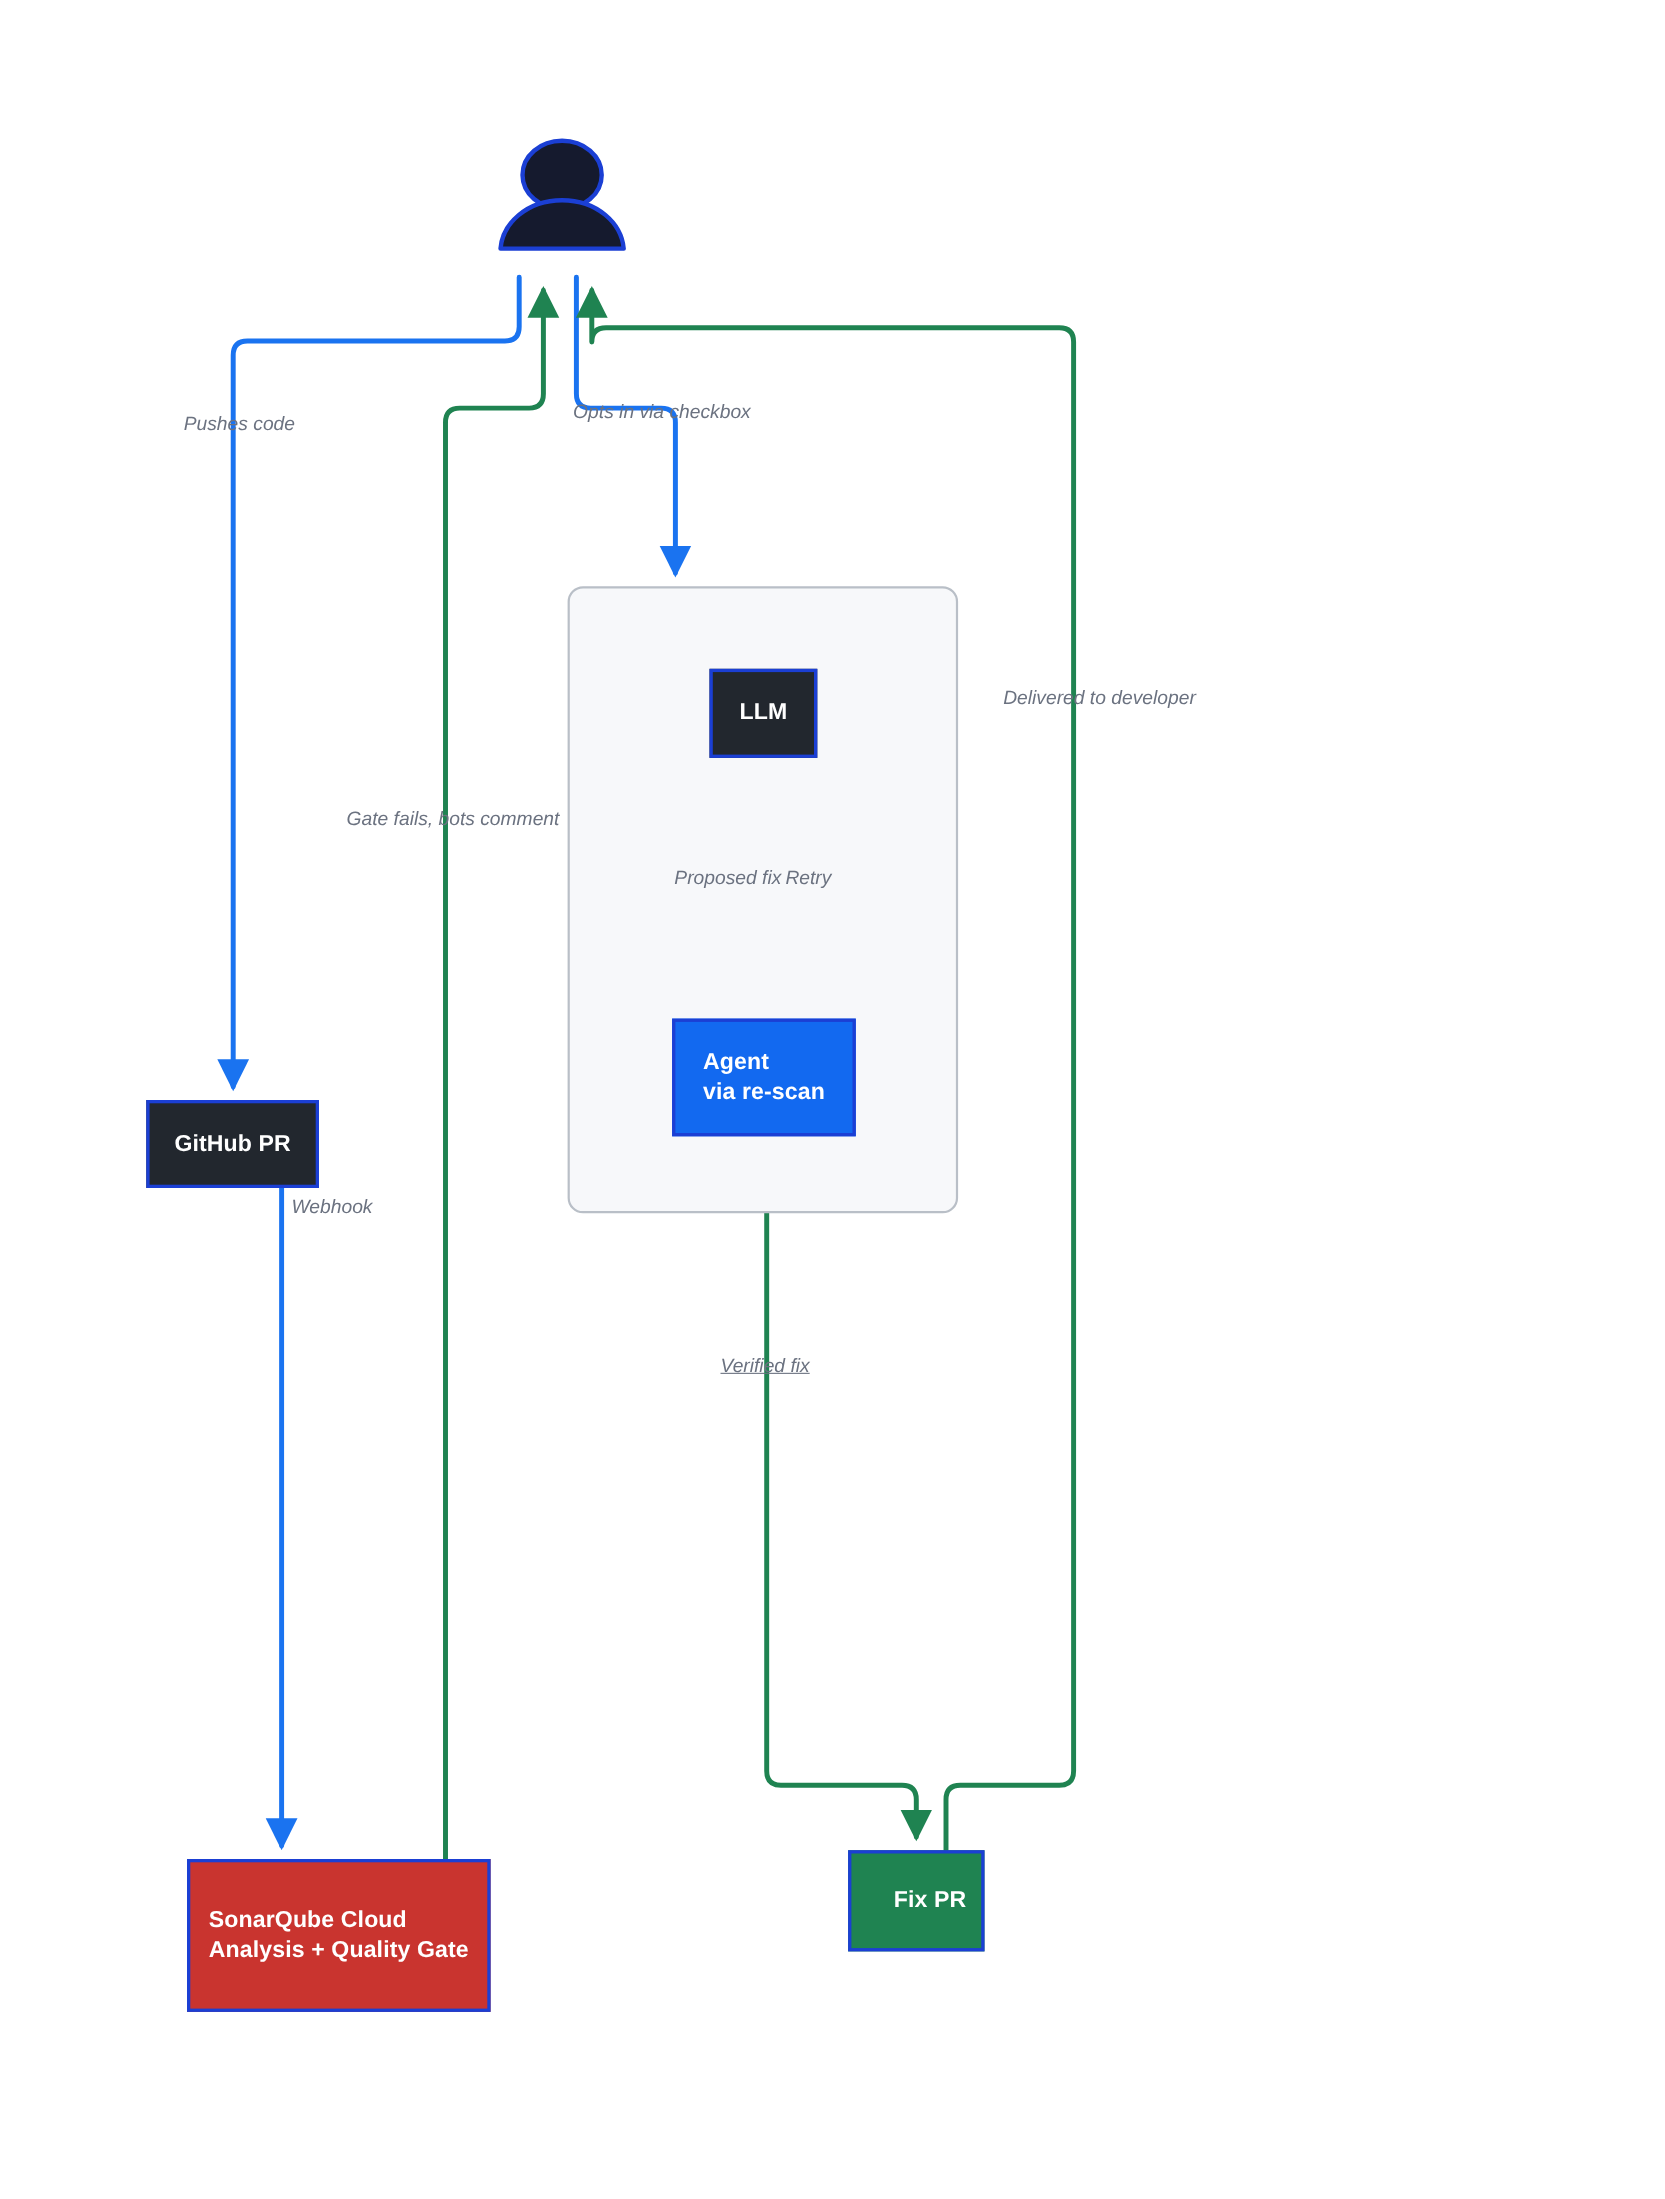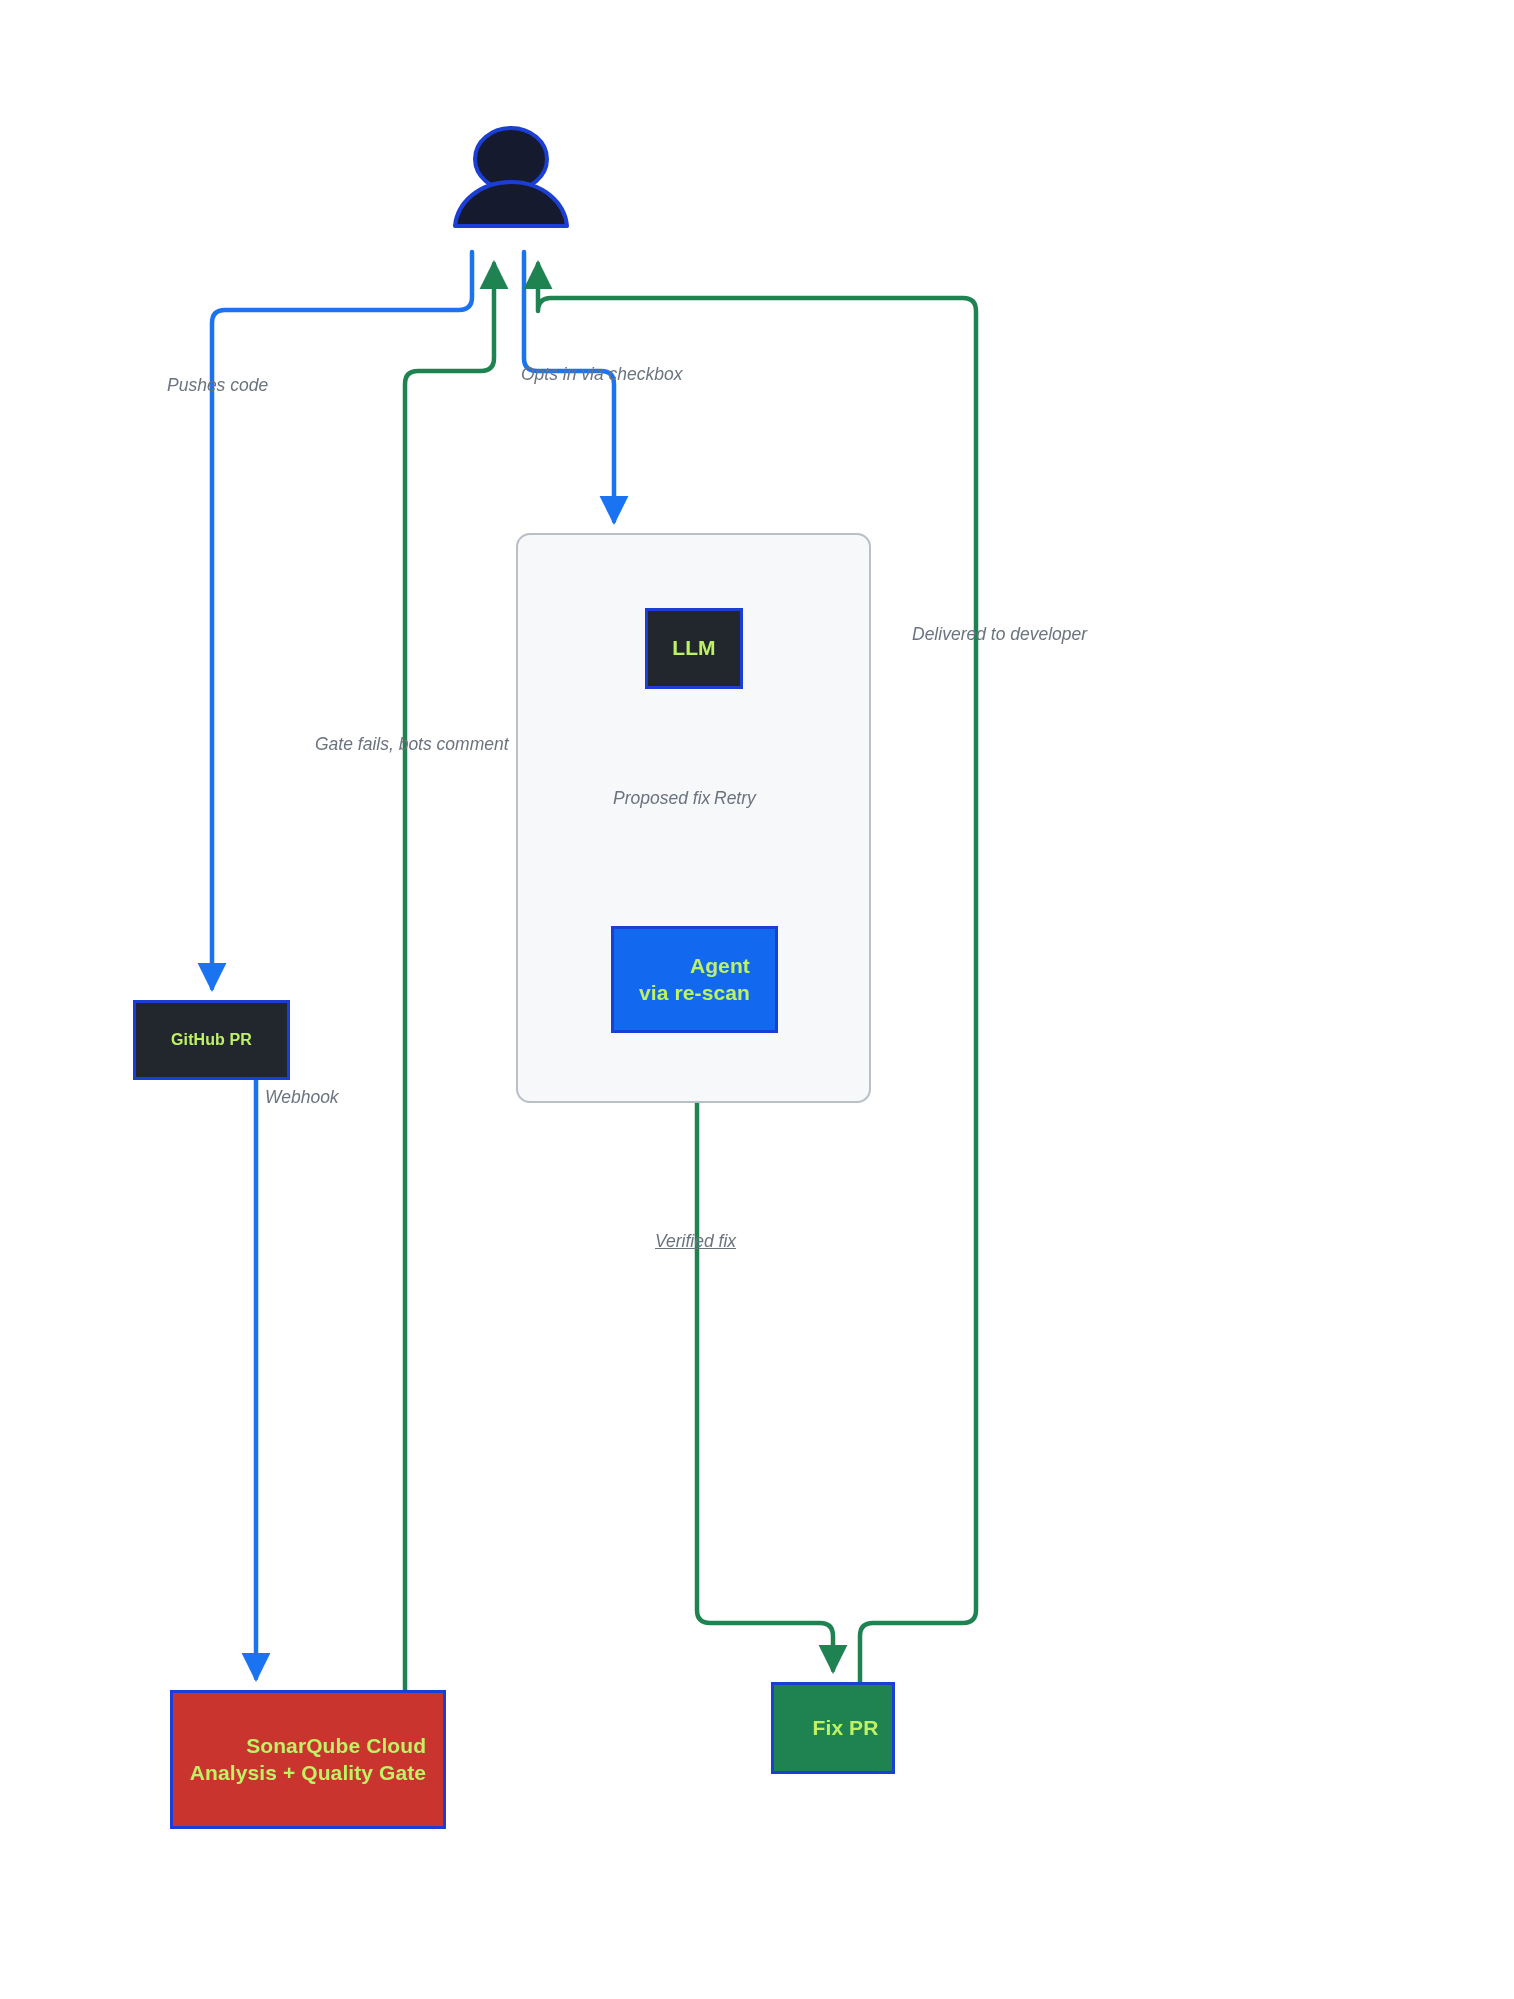--- a/index.html
+++ b/index.html
@@ -9,29 +9,29 @@
     font-family:"Liberation Sans","DejaVu Sans",sans-serif;
     -webkit-font-smoothing:antialiased;
   }
   #canvas{position:absolute;left:0;top:0;width:1514px;height:1999px;}
   svg.layer{position:absolute;left:0;top:0;width:1514px;height:1999px;}
 
   
   .node{
     position:absolute;box-sizing:border-box;
     display:flex;align-items:center;justify-content:center;
-    text-align:right;font-weight:bold;color:#bef264;
+    text-align:left;font-weight:bold;color:#ffffff;
     line-height:1.28;letter-spacing:0.1px;
   }
   .node span{display:block;}
 
   #node-github-pr{
     left:133px;top:1000px;width:157px;height:80px;
     background:#22272e;border:3px solid #1b3fd4;
-    font-size:16px;
+    font-size:21px;
   }
   #node-sonarqube{
     left:170px;top:1690px;width:276px;height:139px;
     background:#c9342f;border:3px solid #1b3fd4;
     font-size:21px;
   }
   #node-llm{
     left:645px;top:608px;width:98px;height:81px;
     background:#22272e;border:3px solid #1b3fd4;
     font-size:21px;

